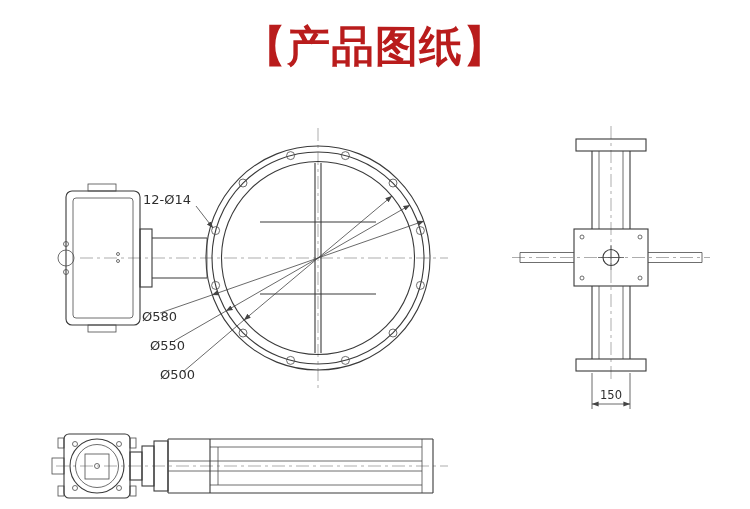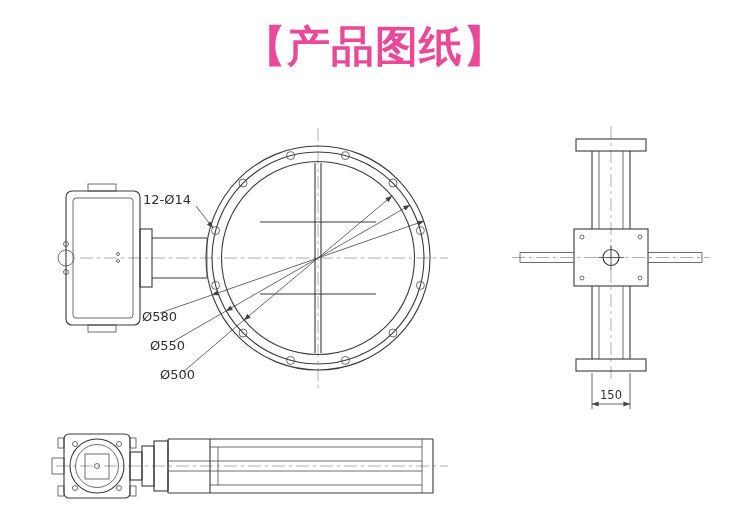--- a/index.html
+++ b/index.html
@@ -1,19 +1,19 @@
 <!DOCTYPE html>
 <html><head>
 <meta charset="utf-8">
 <style>
   html,body{margin:0;padding:0;background:#fff;}
   body{width:750px;height:509px;position:relative;overflow:hidden;
        font-family:"DejaVu Sans","Liberation Sans",sans-serif;}
   .page-title{position:absolute;top:18px;left:0;width:750px;text-align:center;
-      font-size:43px;font-weight:800;color:#ec4899;letter-spacing:1px;
+      font-size:43px;font-weight:800;color:#b91c1c;letter-spacing:1px;
       font-family:"DejaVu Sans",sans-serif;}
   svg{position:absolute;left:0;top:0;}
   .ln{stroke:#3a3a3a;stroke-width:1.1;fill:none;}
   .lt{stroke:#4a4a4a;stroke-width:.8;fill:none;}
   .cl{stroke:#8a8a8a;stroke-width:.7;fill:none;stroke-dasharray:13 4 3 4;}
   .dim{stroke:#444;stroke-width:.8;fill:none;}
   .dimtxt{fill:#2e2e2e;font-size:13px;font-family:"DejaVu Sans",sans-serif;}
   .dimsm{fill:#2e2e2e;font-size:11.5px;font-family:"DejaVu Sans",sans-serif;}
 </style>
 </head>

